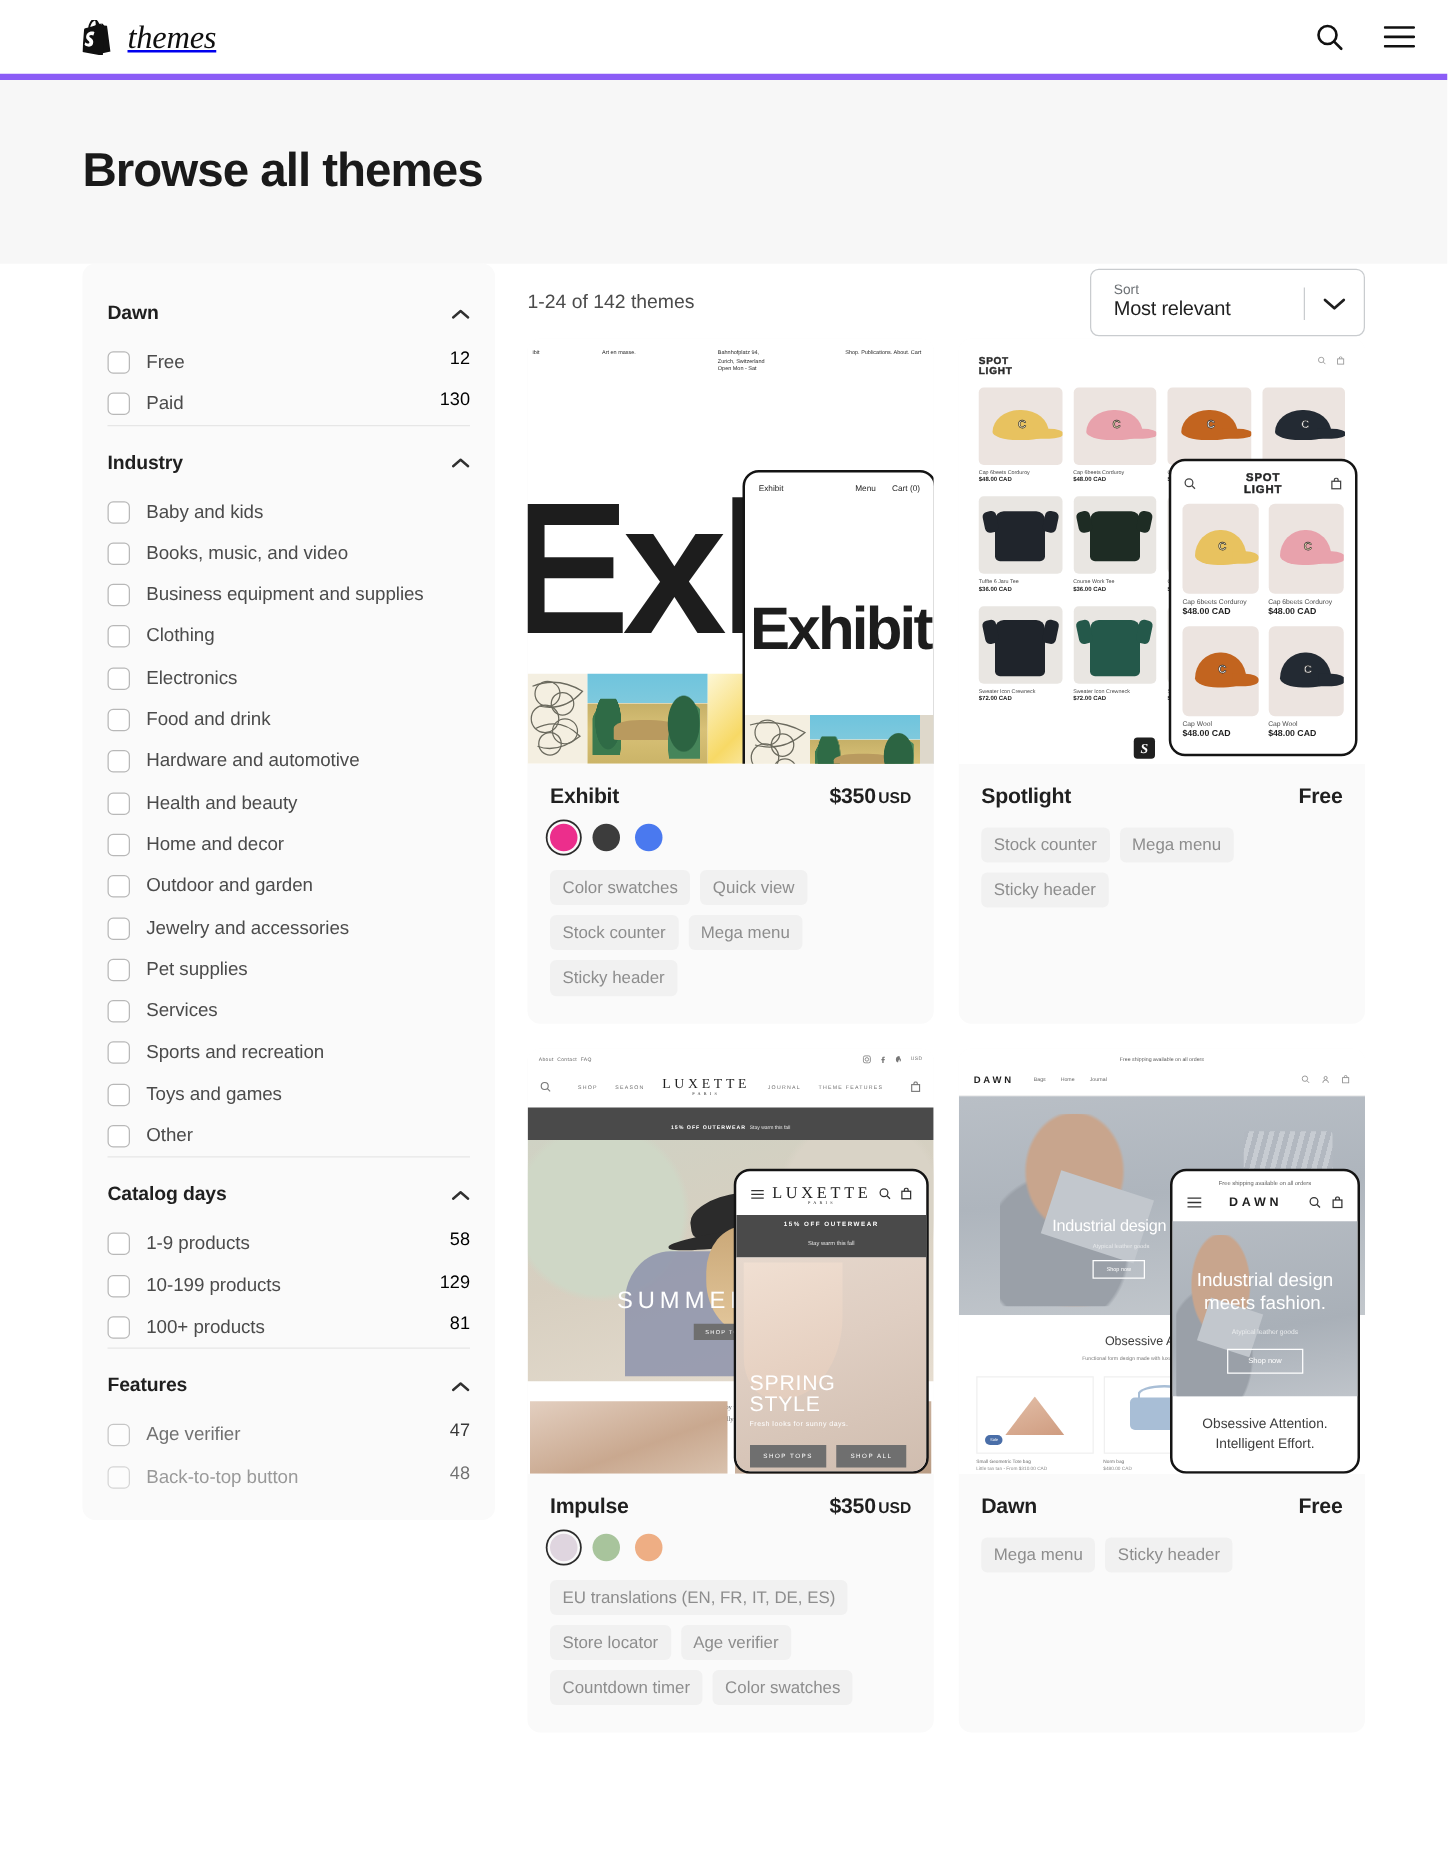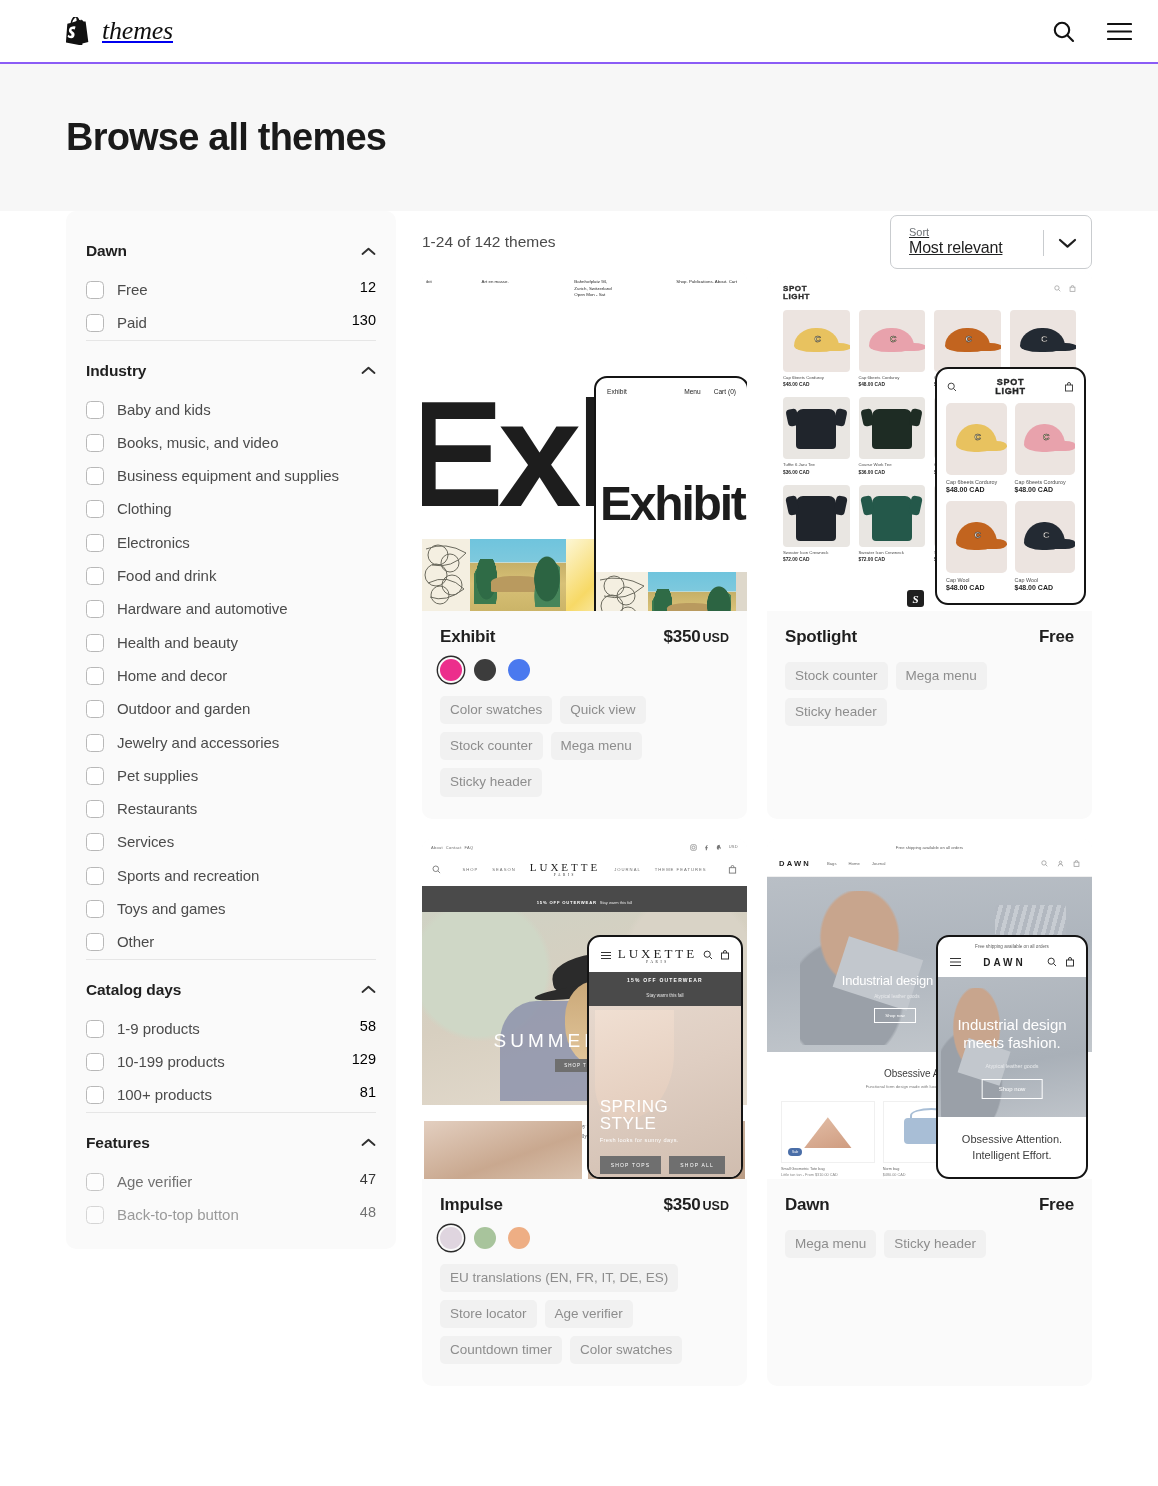--- a/index.html
+++ b/index.html
@@ -13,21 +13,21 @@
     -webkit-font-smoothing: antialiased;
   }
 
   
   .topbar {
     height: 64px;
     background: #ffffff;
     display: flex;
     align-items: center;
     padding: 0 24px 0 66px;
-    border-bottom: 2px solid #8b5cf6;
+    border-bottom: 5px solid #8b5cf6;
   }
   .brand { display: flex; align-items: center; gap: 11px; }
   .brand-mark { width: 25px; height: 28px; display: block; }
   .brand-word {
     font-family: "Liberation Serif", serif;
     font-style: italic;
     font-size: 26px;
     letter-spacing: -0.2px;
     color: #0f0f0f;
     font-weight: 400;
@@ -127,31 +127,30 @@
   .results-bar {
     display: flex;
     align-items: center;
     justify-content: space-between;
     height: 60px;
     padding-top: 2px;
   }
   .result-count { font-size: 15.5px; color: #4b4b4b; }
 
   .sort {
-    width: 202px;
+    width: 220px;
     height: 54px;
     border: 1px solid #c9cccf;
     border-radius: 7px;
     background: #fff;
     display: flex;
     align-items: center;
     padding: 0 0 0 18px;
     cursor: pointer;
     position: relative;
-    text-decoration: underline;
   }
   .sort-texts { display: flex; flex-direction: column; gap: 1px; }
   .sort-label { font-size: 11px; color: #6d7175; line-height: 1.1; }
   .sort-value { font-size: 16px; color: #1f1f1f; line-height: 1.15; letter-spacing: -0.2px; }
   .sort-sep {
     position: absolute; right: 47px; top: 14px;
     width: 1px; height: 26px; background: #c9cccf;
   }
   .sort-chev { position: absolute; right: 14px; top: 21px; width: 19px; height: 12px; }
 
@@ -507,24 +506,20 @@
       <label class="opt">
           <span class="box"></span>
           <span class="opt-label">Jewelry and accessories</span>
         </label>
       <label class="opt">
           <span class="box"></span>
           <span class="opt-label">Pet supplies</span>
         </label>
       <label class="opt">
           <span class="box"></span>
-          <span class="opt-label">Restaurants</span>
-        </label>
-      <label class="opt">
-          <span class="box"></span>
           <span class="opt-label">Services</span>
         </label>
       <label class="opt">
           <span class="box"></span>
           <span class="opt-label">Sports and recreation</span>
         </label>
       <label class="opt">
           <span class="box"></span>
           <span class="opt-label">Toys and games</span>
         </label>

